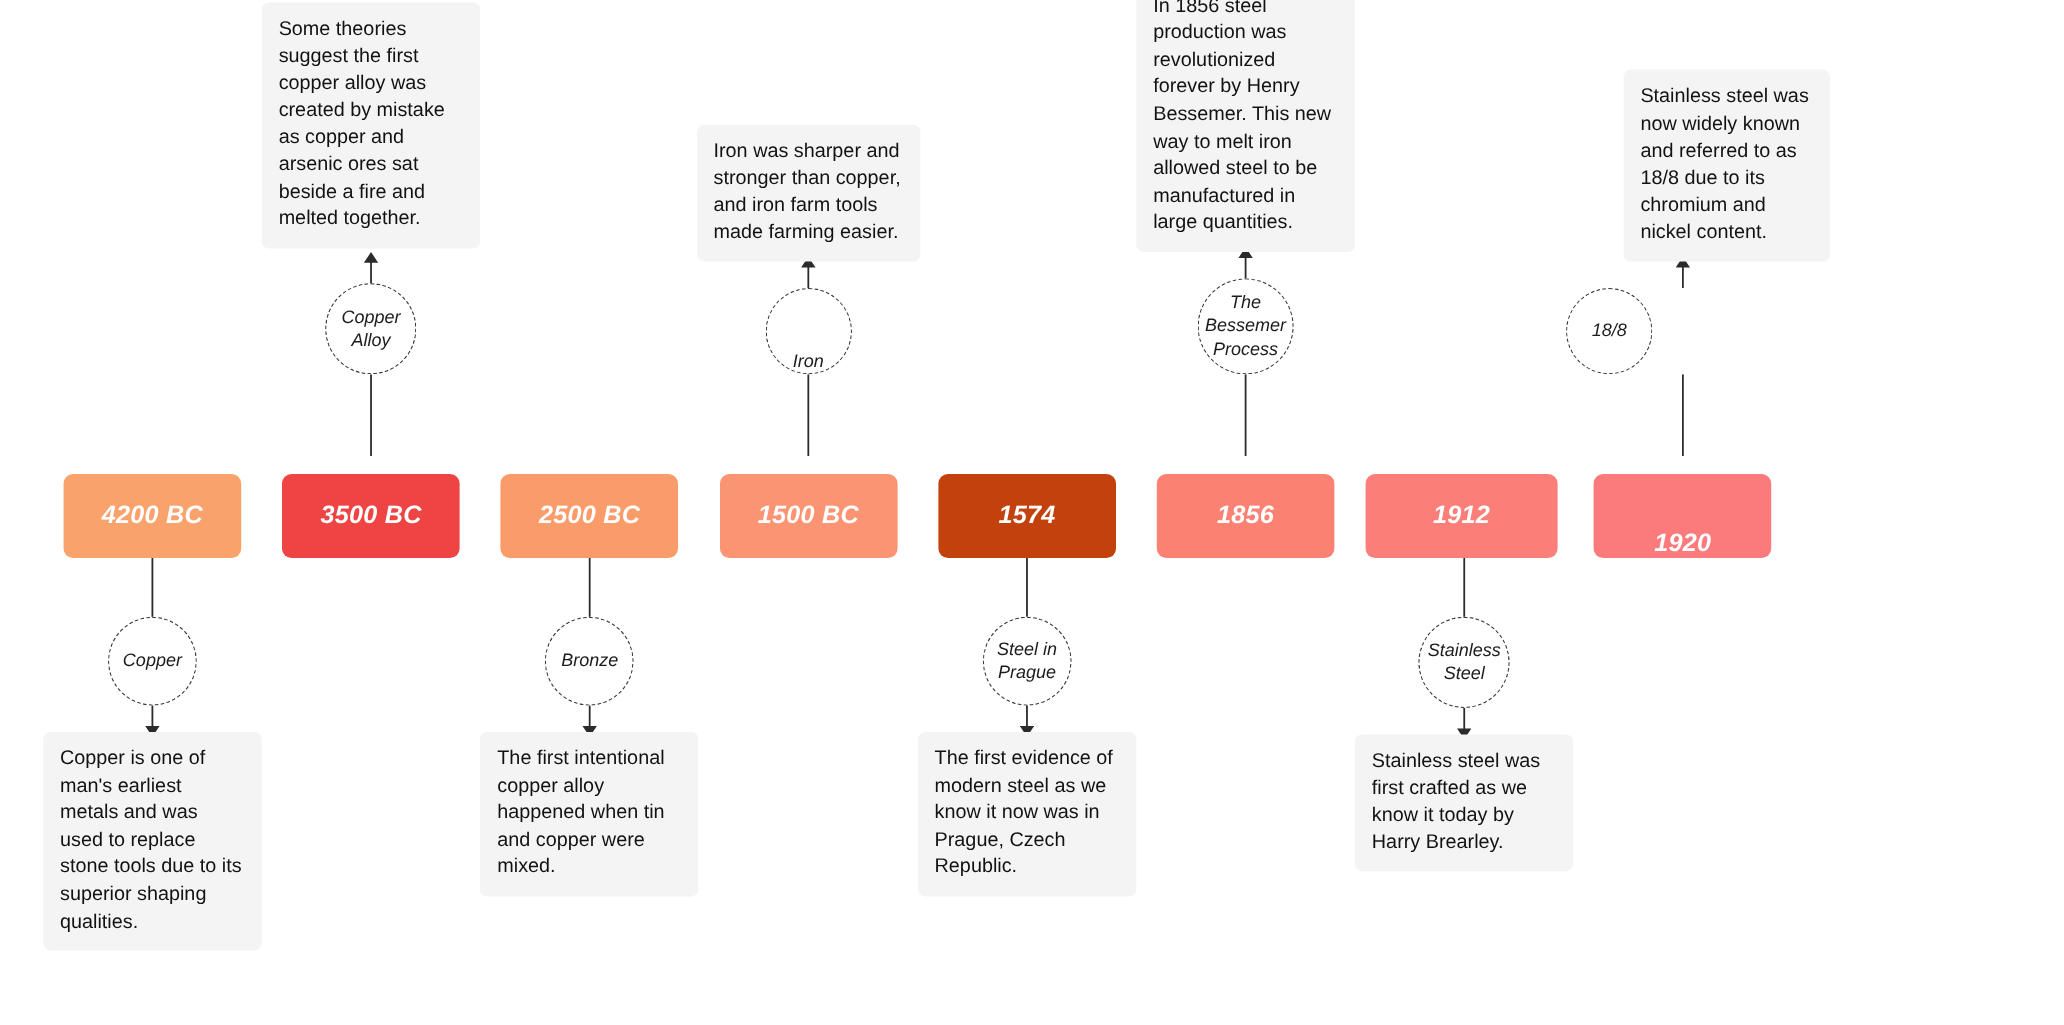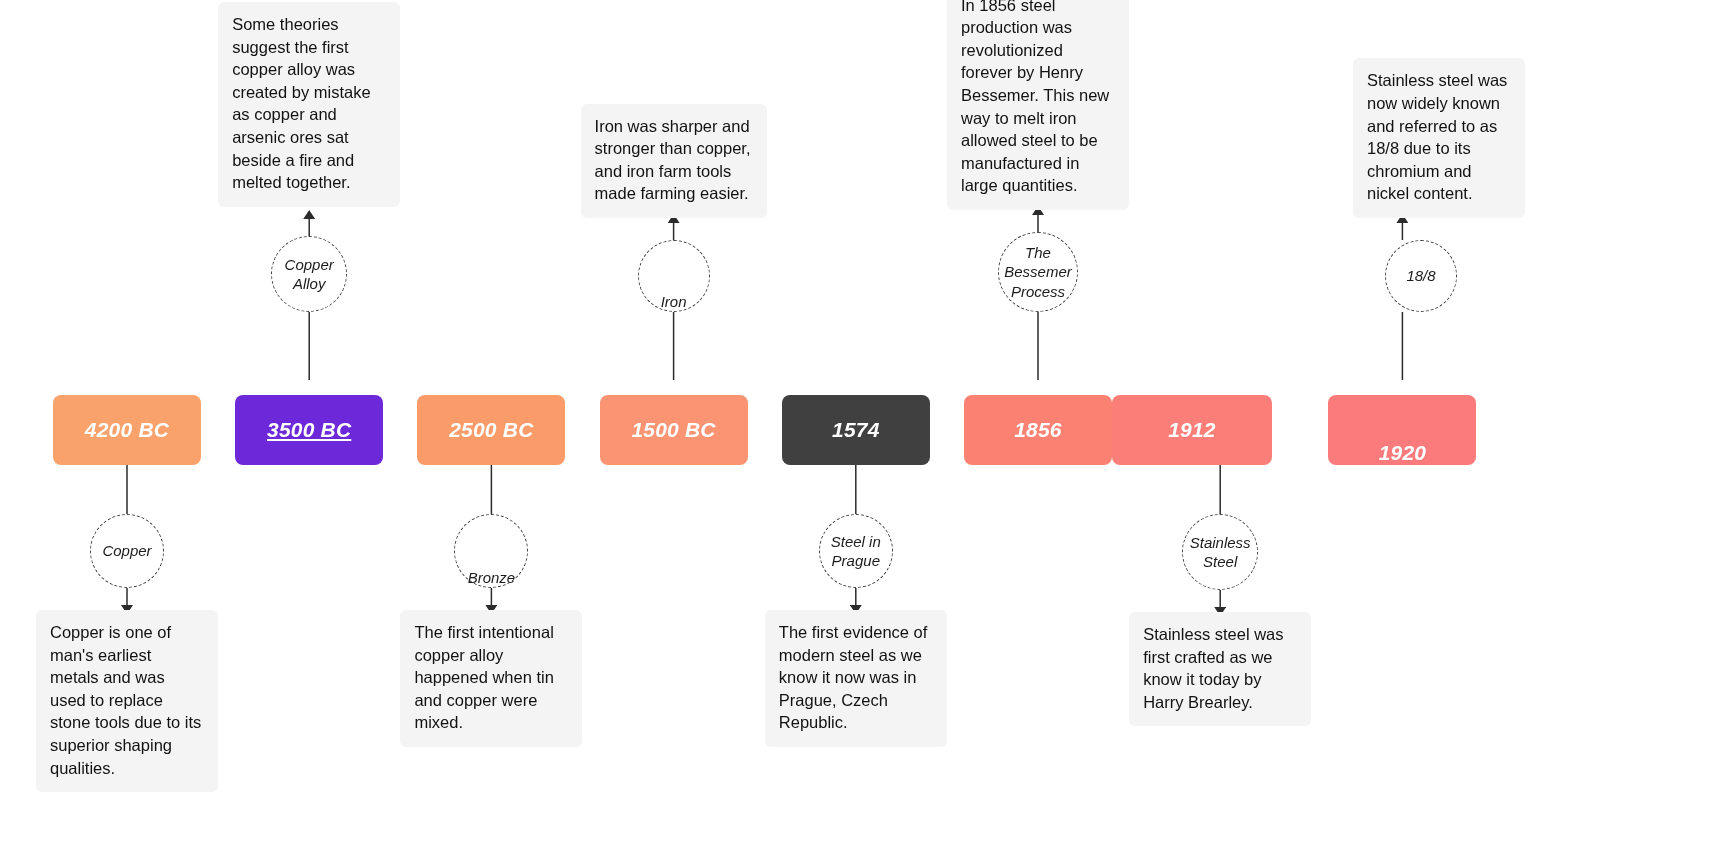--- a/index.html
+++ b/index.html
@@ -102,65 +102,65 @@
         <line x1="1220.1999999999998" y1="590" x2="1220.1999999999998" y2="610" marker-end="url(#arrowhead)"></line>
         <line x1="1402.3999999999999" y1="380" x2="1402.3999999999999" y2="312"></line>
         <line x1="1402.3999999999999" y1="240" x2="1402.3999999999999" y2="220" marker-end="url(#arrowhead)"></line>
       </g>
   </svg>
 
   <div id="boxes-layer">
       <div class="date-box" style="left: 53px; top: 380px; width: 148px; background: rgb(249, 162, 108);">
         <span>4200 BC</span>
       </div>
-      <div class="date-box" style="left: 235.2px; top: 380px; width: 148px; background: #6d28d9; text-decoration: underline;">
+      <div class="date-box" style="left: 235.2px; top: 380px; width: 148px; background: #ef4444;">
         <span>3500 BC</span>
       </div>
       <div class="date-box" style="left: 417.4px; top: 380px; width: 148px; background: rgb(250, 156, 106); text-align: right;">
         <span>2500 BC</span>
       </div>
       <div class="date-box" style="left: 599.6px; top: 380px; width: 148px; background: rgb(251, 148, 114);">
         <span>1500 BC</span>
       </div>
-      <div class="date-box" style="left: 781.8px; top: 380px; width: 148px; background: #404040;">
+      <div class="date-box" style="left: 781.8px; top: 380px; width: 148px; background: #c2410c;">
         <span>1574</span>
       </div>
       <div class="date-box" style="left: 964px; top: 380px; width: 148px; background: rgb(251, 130, 115); text-align: right;">
         <span>1856</span>
       </div>
-      <div class="date-box" style="left: 1112px; top: 380px; width: 160px; background: rgb(251, 127, 120); text-align: center;">
+      <div class="date-box" style="left: 1138px; top: 380px; width: 160px; background: rgb(251, 127, 120); text-align: center;">
         <span>1912</span>
       </div>
       <div class="date-box" style="left: 1328.4px; top: 380px; width: 148px; background: rgb(251, 123, 125); align-items: flex-end;">
         <span>1920</span>
       </div>
     </div>
   <div id="circles-layer">
       <div class="node-circle" style="width: 74px; height: 74px; left: 90px; top: 514px;">
         <span class="circle-label">Copper</span>
       </div>
       <div class="node-circle" style="width: 76px; height: 76px; left: 271.2px; top: 236px;">
         <span class="circle-label">Copper<br>Alloy</span>
       </div>
-      <div class="node-circle" style="width: 74px; height: 74px; left: 454.4px; top: 514px; align-items: flex-end;">
+      <div class="node-circle" style="width: 74px; height: 74px; left: 454.4px; top: 514px;">
         <span class="circle-label">Bronze</span>
       </div>
       <div class="node-circle" style="width: 72px; height: 72px; left: 637.6px; top: 240px; align-items: flex-end;">
         <span class="circle-label">Iron</span>
       </div>
       <div class="node-circle" style="width: 74px; height: 74px; left: 818.8px; top: 514px;">
         <span class="circle-label">Steel in<br>Prague</span>
       </div>
       <div class="node-circle" style="width: 80px; height: 80px; left: 998px; top: 232px;">
         <span class="circle-label">The<br>Bessemer<br>Process</span>
       </div>
       <div class="node-circle" style="width: 76px; height: 76px; left: 1182.2px; top: 514px;">
         <span class="circle-label">Stainless<br>Steel</span>
       </div>
-      <div class="node-circle" style="width: 72px; height: 72px; left: 1385px; top: 240px;">
+      <div class="node-circle" style="width: 72px; height: 72px; left: 1305px; top: 240px;">
         <span class="circle-label">18/8</span>
       </div>
     </div>
   <div id="cards-layer">
       <div class="desc-card" style="width: 182px; left: 36px; top: 610px;"><span>Copper is one of man's earliest metals and was used to replace stone tools due to its superior shaping qualities.</span></div>
       <div class="desc-card" style="width: 182px; left: 218.2px; top: 2px;"><span>Some theories suggest the first copper alloy was created by mistake as copper and arsenic ores sat beside a fire and melted together.</span></div>
       <div class="desc-card" style="width: 182px; left: 400.4px; top: 610px;"><span>The first intentional copper alloy happened when tin and copper were mixed.</span></div>
       <div class="desc-card" style="width: 186px; left: 580.6px; top: 103.625px;"><span>Iron was sharper and stronger than copper, and iron farm tools made farming easier.</span></div>
       <div class="desc-card" style="width: 182px; left: 764.8px; top: 610px;"><span>The first evidence of modern steel as we know it now was in Prague, Czech Republic.</span></div>
       <div class="desc-card" style="width: 182px; left: 947px; top: -17.3438px;"><span>In 1856 steel production was revolutionized forever by Henry Bessemer. This new way to melt iron allowed steel to be manufactured in large quantities.</span></div>

